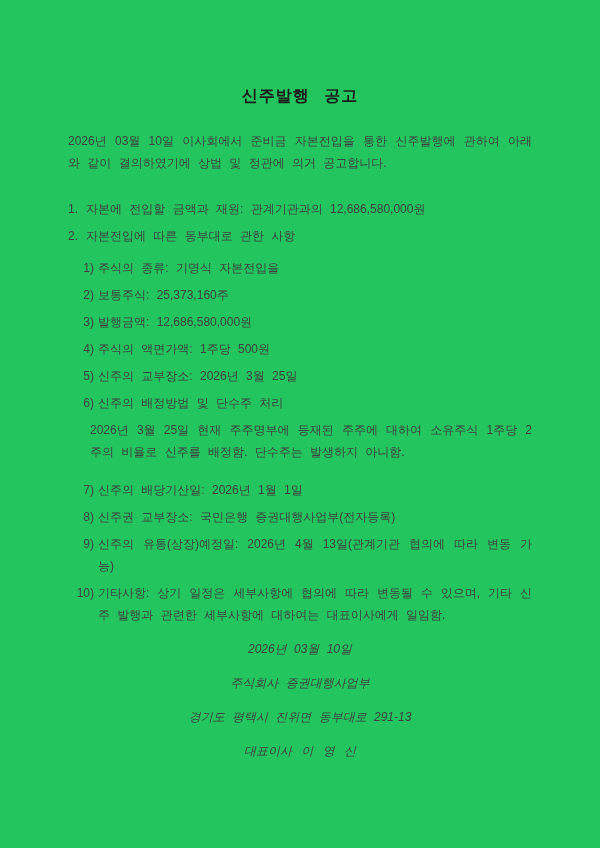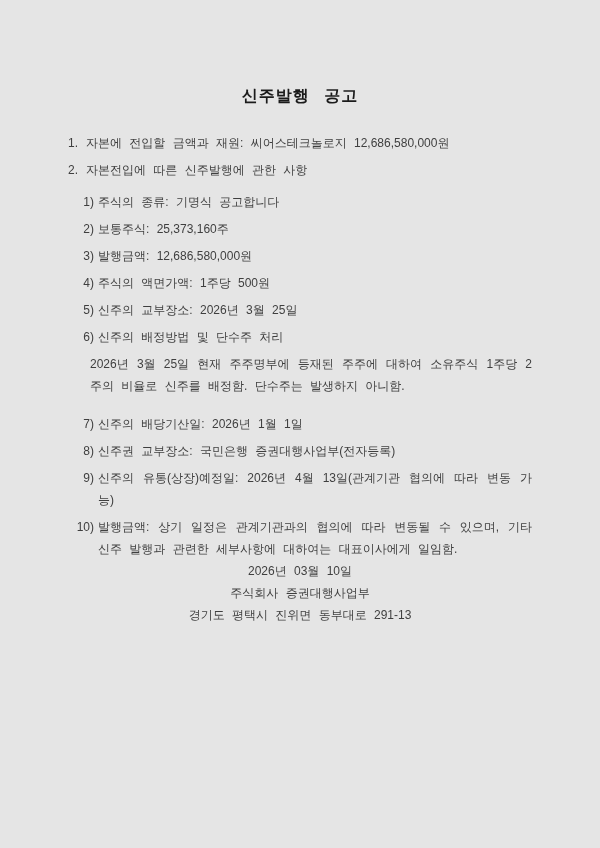--- a/index.html
+++ b/index.html
@@ -15,21 +15,21 @@
     font-size: 12px;
     line-height: 22px;
     color: #3f3f3f;
     word-spacing: 4px;
   }
   .page {
     box-sizing: border-box;
     width: 600px;
     height: 848px;
     padding: 84px 68px 0 68px;
-    background: #e5e5e5;
+    background: #22c55e;
   }
   .title {
     margin: 0;
     font-size: 16px;
     line-height: 24px;
     font-weight: bold;
     text-align: center;
     color: #1b1b1b;
     letter-spacing: 1px;
     word-spacing: 9px;
@@ -66,50 +66,52 @@
   }
   .subitem .txt {
     flex: 1 1 auto;
     text-align: justify;
   }
   .detail {
     margin: 5px 0 16px 22px;
     text-align: justify;
   }
   .closing p {
-    margin: 0;
+    margin: 12px;
     text-align: center;
+    font-style: italic;
   }
   .c-date    { margin-top: 26px; }
   .c-company { margin-top: 19px; }
   .c-address { margin-top: 20px; }
   .c-ceo     { margin-top: 0; word-spacing: 6px; }
 </style>
 </head>
 <body>
 
 <div class="page">
 
   <h1 class="title">신주발행 공고</h1>
 
+  <p class="intro">2026년 03월 10일 이사회에서 준비금 자본전입을 통한 신주발행에 관하여 아래와 같이 결의하였기에 상법 및 정관에 의거 공고합니다.</p>
 
   <div class="item first">
     <span class="num">1.</span>
-    <span class="txt">자본에 전입할 금액과 재원: 씨어스테크놀로지 12,686,580,000원</span>
+    <span class="txt">자본에 전입할 금액과 재원: 관계기관과의 12,686,580,000원</span>
   </div>
   <div class="item">
     <span class="num">2.</span>
-    <span class="txt">자본전입에 따른 신주발행에 관한 사항</span>
+    <span class="txt">자본전입에 따른 동부대로 관한 사항</span>
   </div>
 
   <div class="sublist">
 
     <div class="subitem">
       <span class="num">1)</span>
-      <span class="txt">주식의 종류: 기명식 공고합니다</span>
+      <span class="txt">주식의 종류: 기명식 자본전입을</span>
     </div>
 
     <div class="subitem">
       <span class="num">2)</span>
       <span class="txt">보통주식: 25,373,160주</span>
     </div>
 
     <div class="subitem">
       <span class="num">3)</span>
       <span class="txt">발행금액: 12,686,580,000원</span>
@@ -142,24 +144,25 @@
       <span class="txt">신주권 교부장소: 국민은행 증권대행사업부(전자등록)</span>
     </div>
 
     <div class="subitem">
       <span class="num">9)</span>
       <span class="txt">신주의 유통(상장)예정일: 2026년 4월 13일(관계기관 협의에 따라 변동 가능)</span>
     </div>
 
     <div class="subitem">
       <span class="num">10)</span>
-      <span class="txt">발행금액: 상기 일정은 관계기관과의 협의에 따라 변동될 수 있으며, 기타 신주 발행과 관련한 세부사항에 대하여는 대표이사에게 일임함.</span>
+      <span class="txt">기타사항: 상기 일정은 세부사항에 협의에 따라 변동될 수 있으며, 기타 신주 발행과 관련한 세부사항에 대하여는 대표이사에게 일임함.</span>
     </div>
 
   </div>
 
   <div class="closing">
     <p class="c-date">2026년 03월 10일</p>
     <p class="c-company">주식회사 증권대행사업부</p>
     <p class="c-address">경기도 평택시 진위면 동부대로 291-13</p>
+    <p class="c-ceo">대표이사 이 영 신</p>
   </div>
 
 </div>
 
 </body></html>

